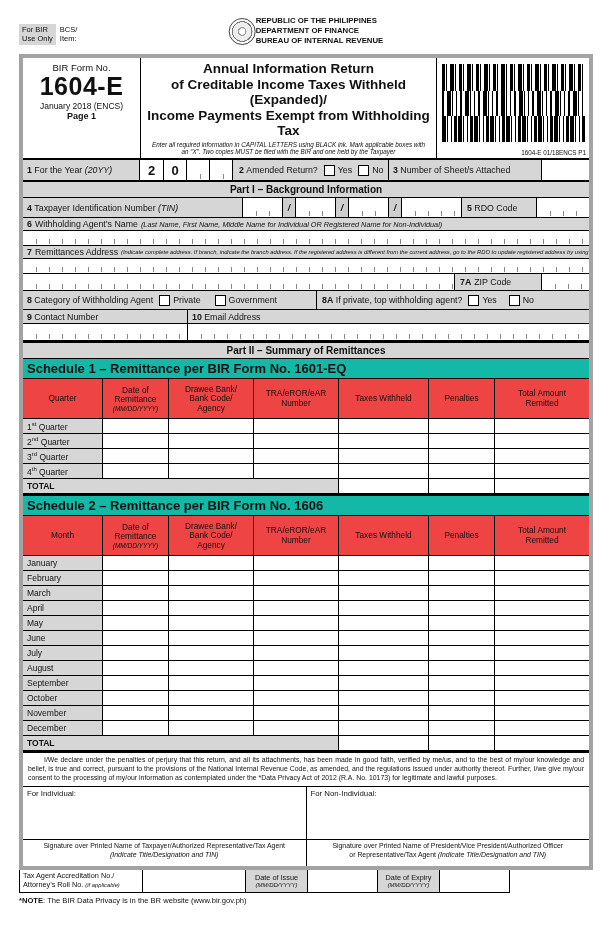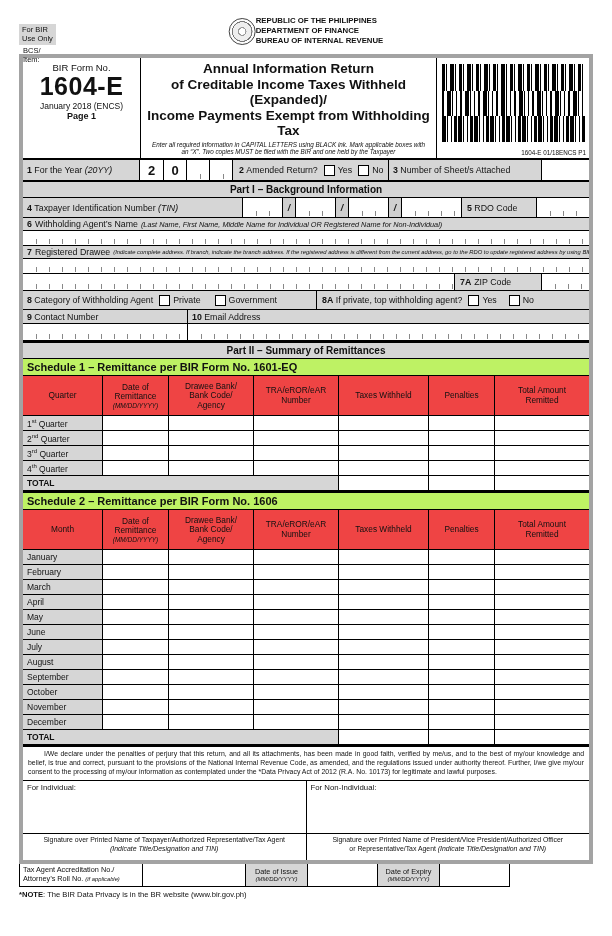--- a/index.html
+++ b/index.html
@@ -2,21 +2,21 @@
 <html><head>
 <meta charset="utf-8">
 <style>
   * { box-sizing: border-box; margin: 0; padding: 0; }
   body { background:#fff; font-family:"Liberation Sans", sans-serif; color:#111; }
   .page { position:relative; width:612px; height:936px; background:#fff; overflow:hidden; }
   .content { position:absolute; left:19px; top:16px; width:574px; }
 
   
   .top-row { position:relative; height:38px; font-size:7.5px; line-height:1.25; }
-  .use-wrap { display:flex; position:absolute; left:0; top:8px;flex-direction:column; }
+  .use-wrap { display:flex; position:absolute; left:0; top:8px; }
   .use-gray { background:#d6d6d6; padding:1px 3px; }
   .bcs { padding:1px 4px; }
   .agency { position:absolute; left:50%; top:0; transform:translateX(-50%); display:flex; align-items:center; }
   .seal { width:27px; height:27px; border-radius:50%; border:1px solid #444;
           background: radial-gradient(circle, #fff 0 18%, #999 19% 24%, #eee 25% 52%, #777 53% 58%, #fdfdfd 59% 78%, #888 79% 84%, #fff 85%); }
   .agency-text { font-weight:bold; font-size:7.8px; line-height:1.3; }
 
   
   .main { border:4px solid #a3a3a3; background:#fff; }
   .hd { display:flex; border-bottom:2px solid #000; }
@@ -82,21 +82,21 @@
   .r8-right { width:272px; padding-left:5px; }
 
   .row910 { display:flex; background:#d6d6d6; border-bottom:1px solid #000; font-size:8.8px; height:14px; }
   .row910 > div { display:flex; align-items:center; padding-left:4px; }
   .r9 { width:165px; border-right:1px solid #000; }
   .r10 { flex:1; }
   .comb910 { display:flex; height:17px; border-bottom:1px solid #000; }
   .comb910 .c1 { width:165px; border-right:1px solid #000; }
   .comb910 .c2 { flex:1; }
 
-  .sched-title { background:#bef264; font-weight:bold; font-size:11px; padding:2px 4px; border-bottom:1px solid #000; }
+  .sched-title { background:#14b8a6; font-weight:bold; font-size:13px; padding:2px 4px; border-bottom:1px solid #000; }
   .sched-title.thick-top { border-top:2px solid #000; }
   .grid { display:grid; grid-template-columns:80px 66px 85px 85px 90px 66px auto; font-size:8.5px; }
   .g-cell { border-right:1px solid #000; border-bottom:1px solid #000; }
   .g-cell.lastcol { border-right:none;align-items:center; }
   .g-head { background:#ef4444; display:flex; flex-direction:column; align-items:center; justify-content:center; text-align:center; height:40px; line-height:1.15; font-size:8.3px; }
   .g-head .hint { font-size:6.5px; }
   .g-rowlbl { background:#d6d6d6; padding:2px 0 0 4px; height:15px; }
   .g-input { background:#fff; height:15px; }
   .g-total { background:#d6d6d6; font-weight:bold; padding:2px 0 0 4px; grid-column:1 / span 4; height:15px; }
   sup { font-size:6px; }
@@ -218,21 +218,21 @@
 
     <div class="lbl-row">
       <span class="num">6</span>
           <span>Withholding Agent’s Name</span>
       <span class="hint" style="font-size:7.3px">(Last Name, First Name, Middle Name for Individual OR Registered Name for Non-Individual)</span>
     </div>
     <div class="comb-row comb"></div>
 
     <div class="lbl-row">
       <span class="num">7</span>
-          <span>Registered Drawee</span>
+          <span>Remittances Address</span>
       <span class="hint tiny">(Indicate complete address. If branch, indicate the branch address. If the registered address is different from the current address, go to the RDO to update registered address by using BIR Form No. 1905)</span>
     </div>
     <div class="comb-row comb"></div>
     <div class="addr2">
       <div class="comb"></div>
       <div class="zip-lbl">
         <span class="num">7A</span>
             <span>ZIP Code</span>
       </div>
       <div class="comb zip-comb"></div>

